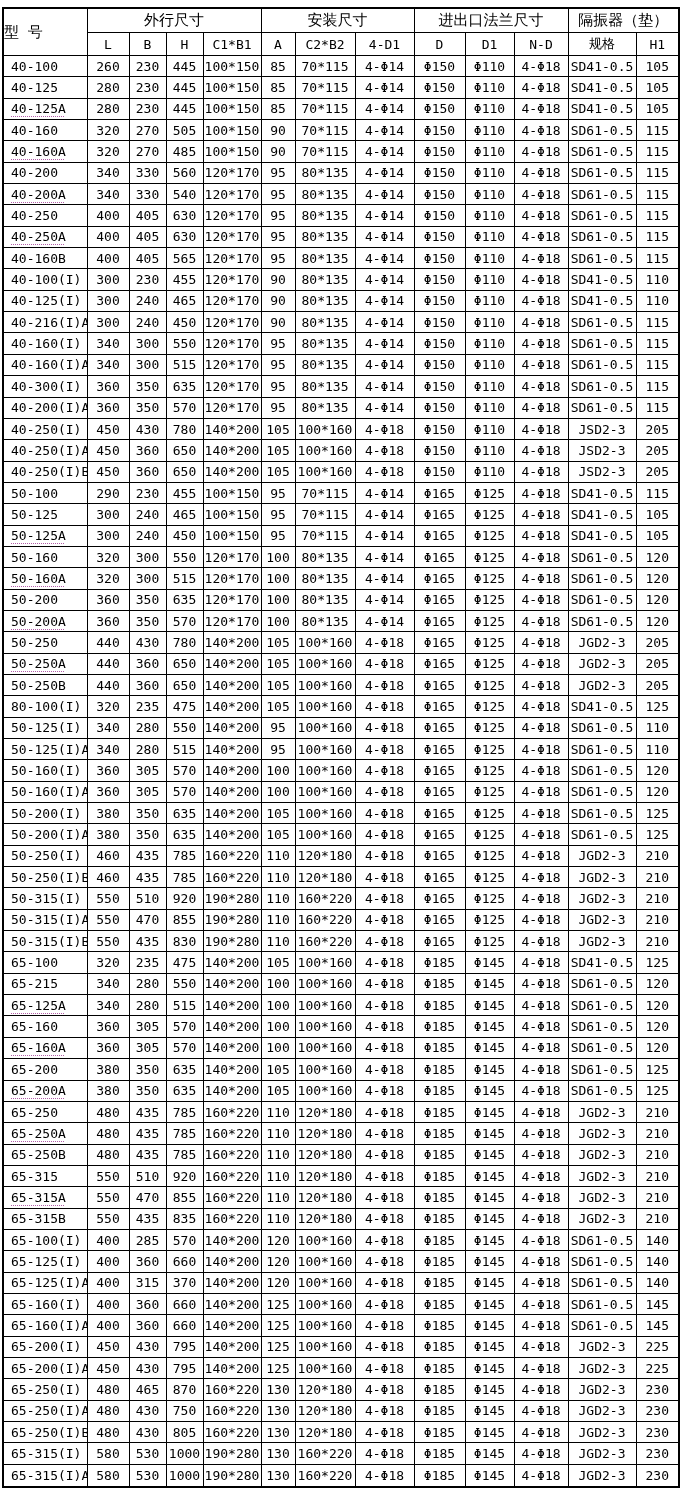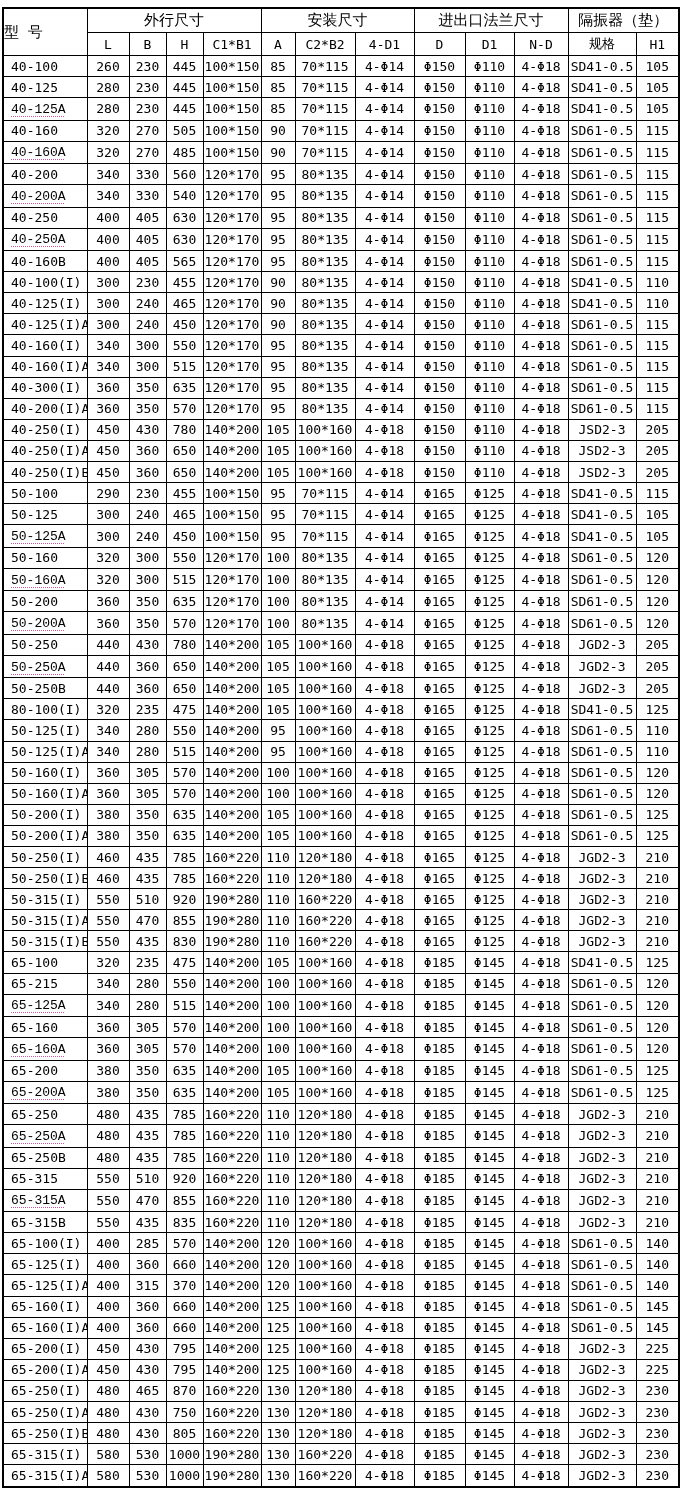--- a/index.html
+++ b/index.html
@@ -55,21 +55,20 @@
   #spec-table td.model {
     text-align: left;
     padding-left: 7px;
   }
   .squiggle {
     text-decoration-line: underline;
     text-decoration-style: dotted;
     text-decoration-color: #b25ca8;
     text-decoration-thickness: 1px;
     text-underline-offset: 3px;
-    font-family: Liberation Mono, monospace;
   }
   th[data-name="spec-col-header"] {
     font-family: "DejaVu Sans", "Liberation Sans", sans-serif;
   }
 </style>
 </head>
 <body>
 
 <table id="spec-table" data-name="pump-dimension-spec-table">
   <colgroup>
@@ -285,21 +284,21 @@
         <td data-name="value-cell">90</td>
         <td data-name="value-cell">80*135</td>
         <td data-name="value-cell">4-Φ14</td>
         <td data-name="value-cell">Φ150</td>
         <td data-name="value-cell">Φ110</td>
         <td data-name="value-cell">4-Φ18</td>
         <td data-name="value-cell">SD41-0.5</td>
         <td data-name="value-cell">110</td>
       </tr>
       <tr data-name="table-row">
-        <td class="model" data-name="model-cell"><span data-name="model-label">40-125(I)A</span></td>
+        <td class="model" data-name="model-cell"><span data-name="model-label">40-216(I)A</span></td>
         <td data-name="value-cell">300</td>
         <td data-name="value-cell">240</td>
         <td data-name="value-cell">450</td>
         <td data-name="value-cell">120*170</td>
         <td data-name="value-cell">90</td>
         <td data-name="value-cell">80*135</td>
         <td data-name="value-cell">4-Φ14</td>
         <td data-name="value-cell">Φ150</td>
         <td data-name="value-cell">Φ110</td>
         <td data-name="value-cell">4-Φ18</td>

